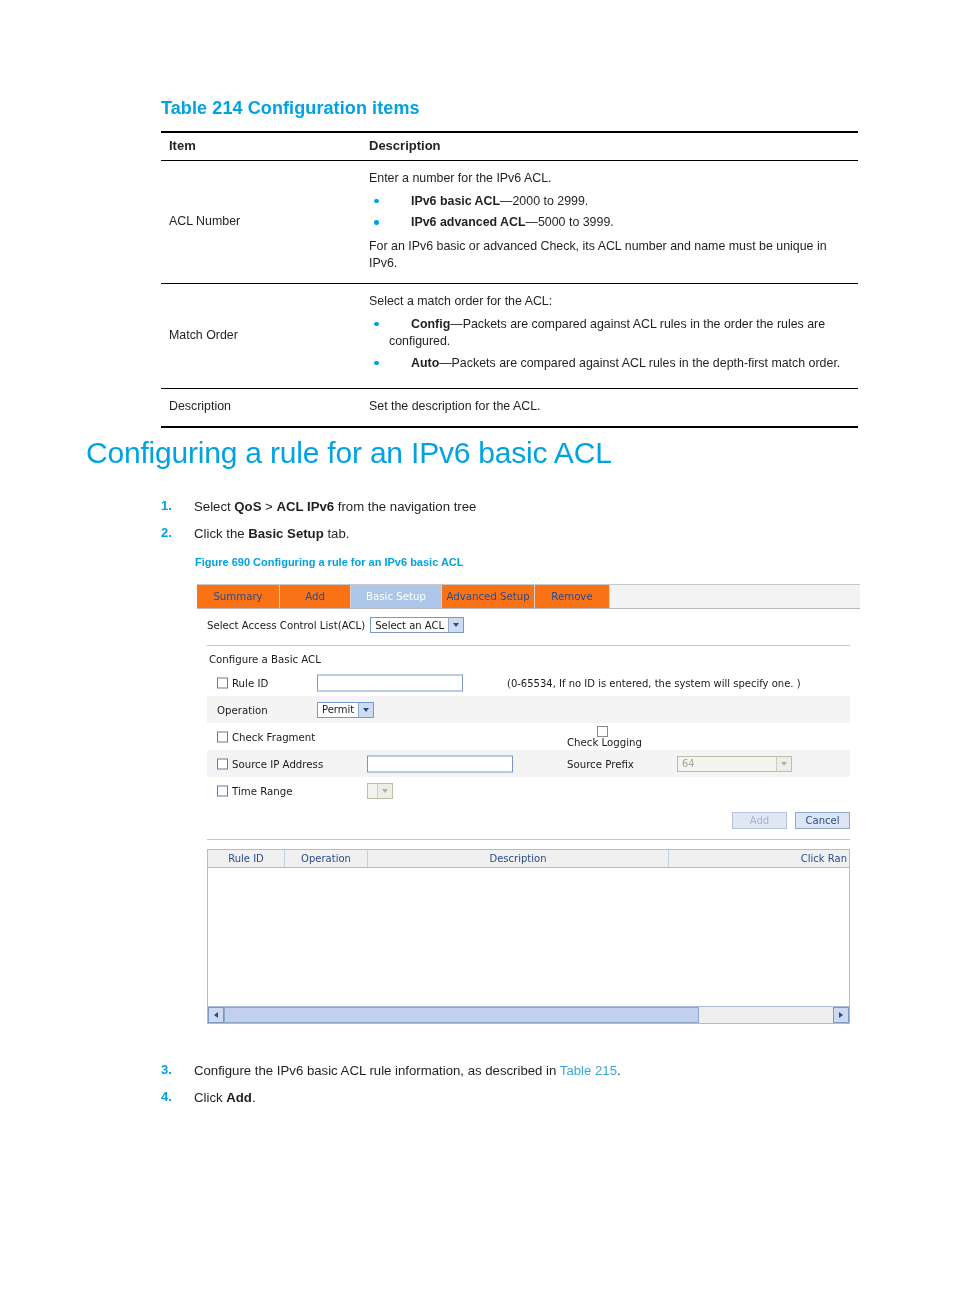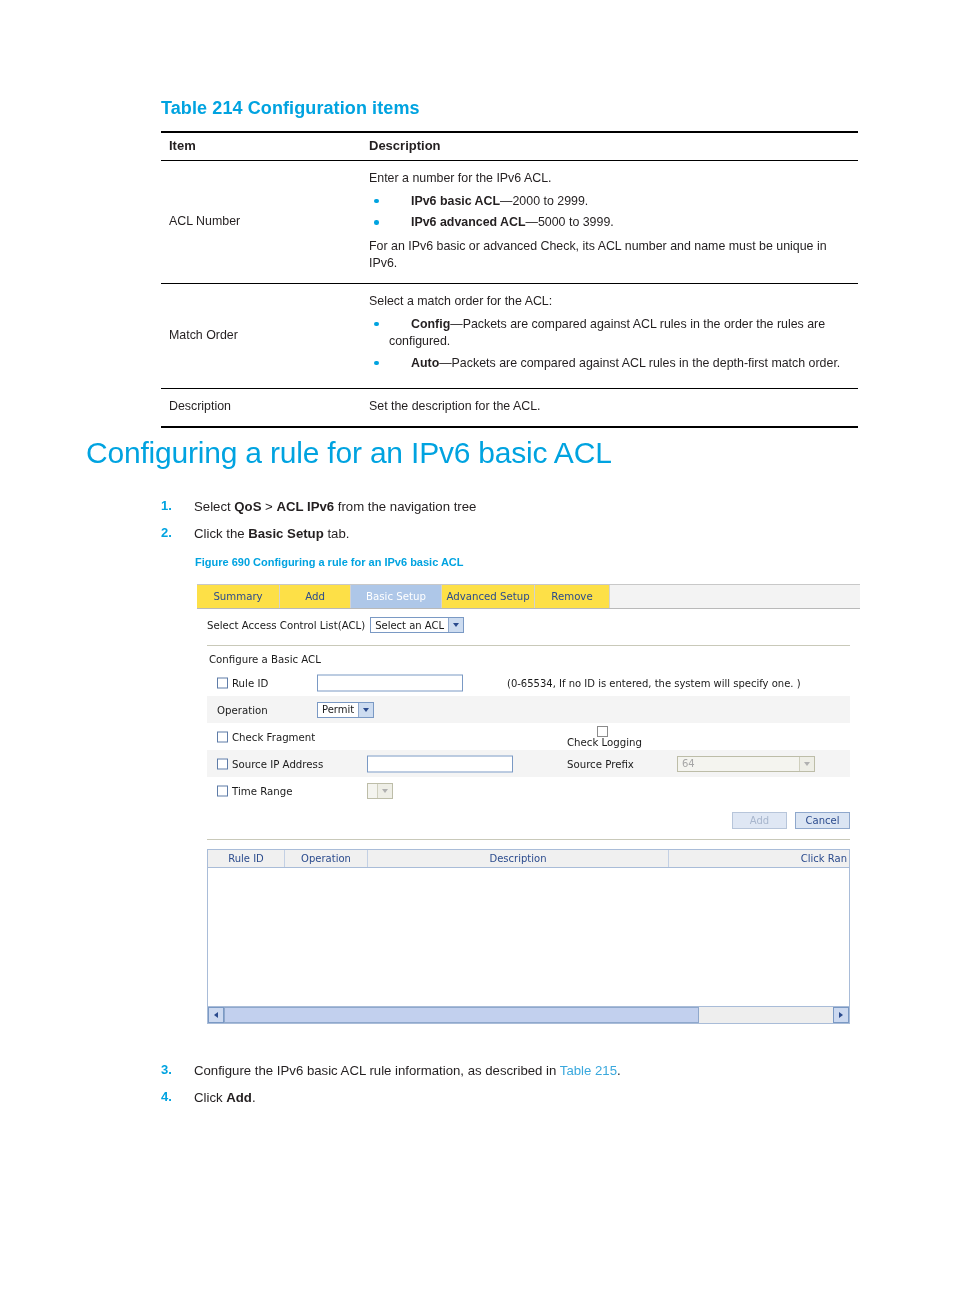--- a/index.html
+++ b/index.html
@@ -173,21 +173,21 @@
   }
   .tab {
     height: 100%;
     display: flex;
     align-items: center;
     justify-content: center;
     border-right: 1px solid #d2d2d2;
     color: #2b4b8d;
     font-size: 10.2px;
     box-sizing: border-box;
-    background: #fde047;
+    background: #f97316;
     white-space: nowrap;
   }
   .tab.active {
     background: #aec7e8;
     color: #ffffff;
   }
   .tab-filler {
     flex: 1;
     background: #f3f3f3;
     height: 100%;
@@ -537,21 +537,21 @@
         <span class="cbx"></span>
         <span class="flabel">Source IP Address</span>
       </span>
       <span class="cellB" style="left:160px;">
         <span class="txtin"></span>
       </span>
       <span class="cellC">
         <span class="flabel">Source Prefix</span>
       </span>
       <span class="cellD">
-        <span class="sel disabled" style="width:138px;">
+        <span class="sel disabled" style="width:115px;">
           <span class="sel-val" style="flex:1">64</span>
           <span class="sel-arrow"></span>
         </span>
       </span>
     </div>
 
     <div class="frow" style="top:193px;">
       <span class="cellA">
         <span class="cbx"></span>
         <span class="flabel">Time Range</span>

